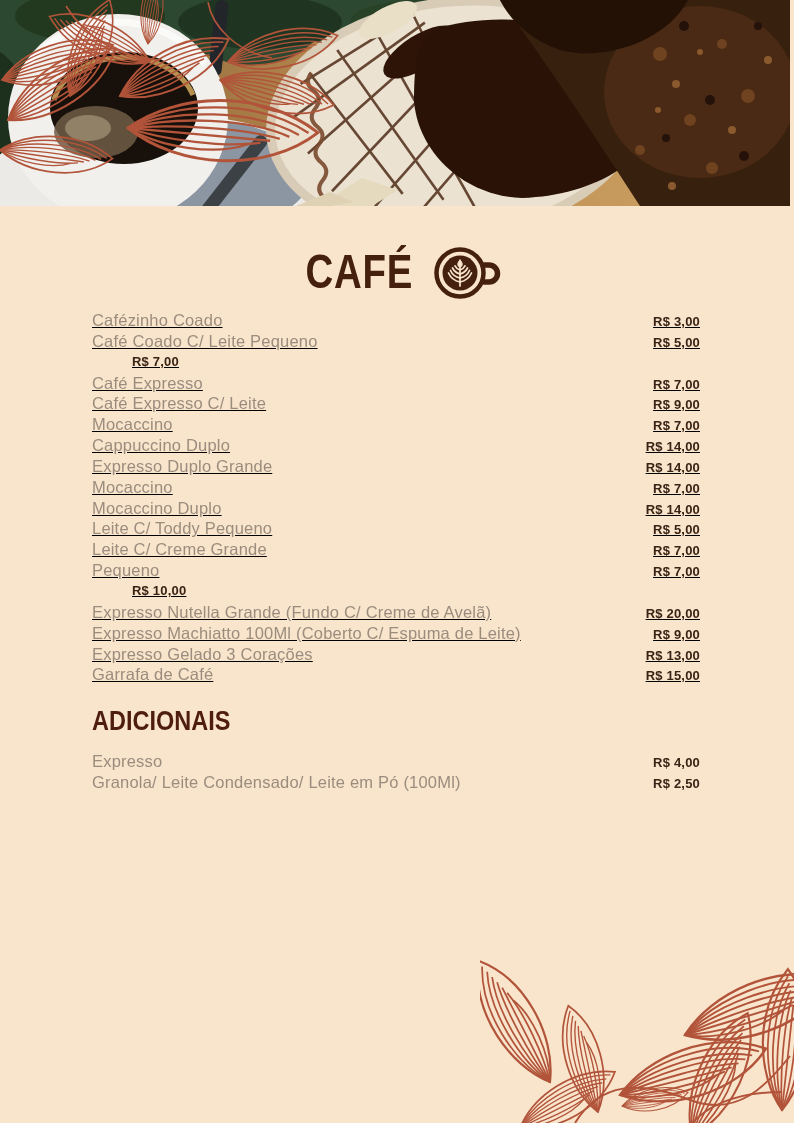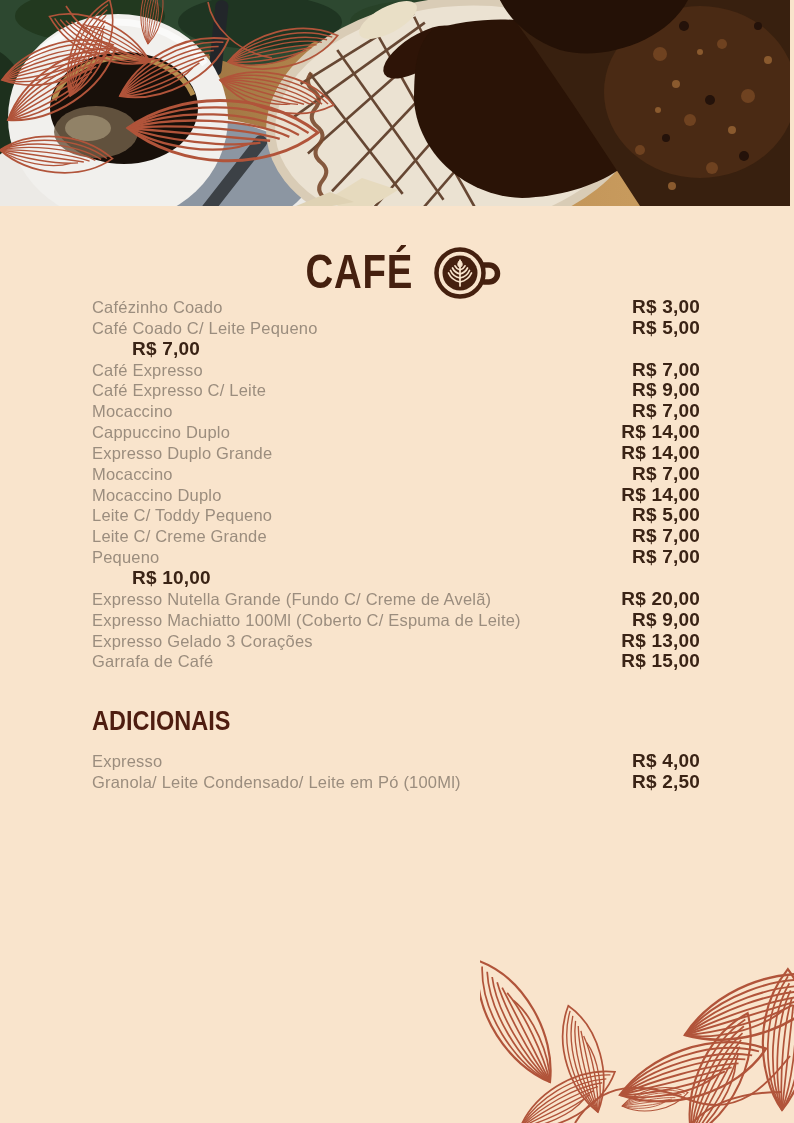--- a/index.html
+++ b/index.html
@@ -11,24 +11,24 @@
   .hero svg{display:block;}
   .leaf-overlay-tl{position:absolute;top:0;left:0;z-index:3;pointer-events:none;}
   .leaf-overlay-br{position:absolute;right:0;bottom:0;z-index:1;pointer-events:none;}
 
   
   .title-row{position:absolute;top:236px;left:0;width:100%;display:flex;align-items:center;justify-content:center;gap:8px;z-index:2;margin-top:8px;}
   .page-title{font-size:48px;font-weight:800;color:#45200f;letter-spacing:1px;transform:scaleX(.80);transform-origin:center;line-height:1;}
   .title-icon{flex:0 0 auto;margin-top:2px;}
 
   
-  .menu-list{position:absolute;top:297px;left:92px;width:608px;z-index:2;}
+  .menu-list{position:absolute;top:310px;left:92px;width:608px;z-index:2;text-decoration:underline;}
   .menu-row{display:flex;justify-content:space-between;align-items:baseline;height:20.85px;line-height:20.85px;white-space:nowrap;}
   .item-name{font-size:16.5px;color:#9b8d7e;letter-spacing:.2px;}
-  .item-price{font-size:19px;font-weight:bold;color:#3a2315;letter-spacing:.2px;padding-left:40px;}
+  .item-price{font-size:13px;font-weight:bold;color:#3a2315;letter-spacing:.2px;padding-left:40px;}
 
   
   .adicionais-heading{position:absolute;top:708px;left:92px;font-size:27px;font-weight:800;color:#4e1d10;transform:scaleX(.87);transform-origin:left center;line-height:1;z-index:2;}
   .adicionais-list{position:absolute;top:751px;left:92px;width:608px;z-index:2;}
 </style>
 </head>
 <body>
 
 <div class="page">
 

